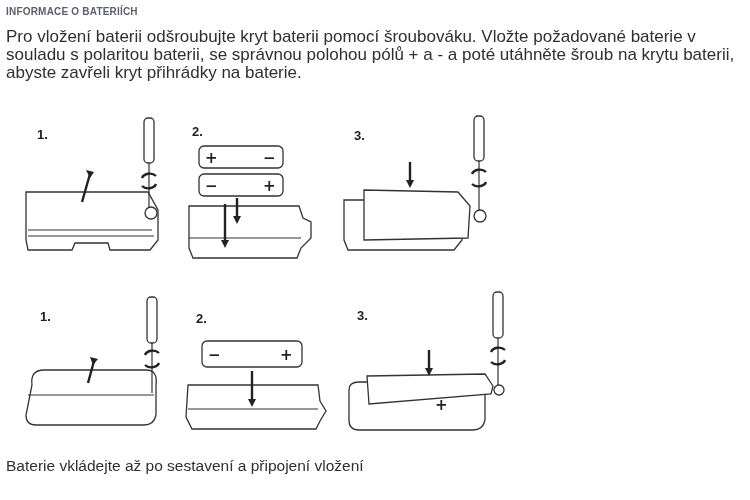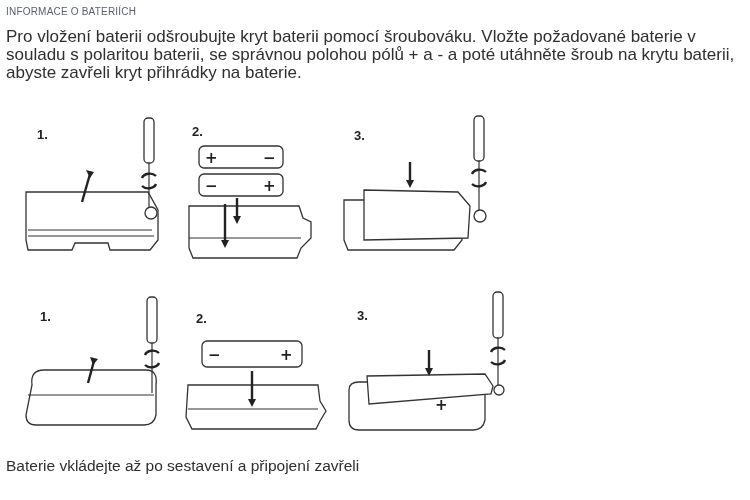--- a/index.html
+++ b/index.html
@@ -1,17 +1,17 @@
 <!DOCTYPE html>
 <html><head>
 <meta charset="utf-8">
 <style>
   html, body { margin: 0; padding: 0; background: #ffffff; }
   body { width: 750px; height: 500px; position: relative; overflow: hidden; font-family: "Liberation Sans", sans-serif; color: #2b2b2b; }
-  .heading { position: absolute; left: 6px; top: 6px; font-size: 10px; font-weight: normal; color: #5a6070; letter-spacing: 0.2px; }
+  .heading { position: absolute; left: 6px; top: 6px; font-size: 10px; font-weight: bold; color: #5a6070; letter-spacing: 0.2px; }
   .intro { position: absolute; left: 6px; top: 28px; width: 740px; font-size: 17px; line-height: 18px; color: #2f2f2f; }
   .footer { position: absolute; left: 6px; top: 457px; font-size: 15.5px; color: #2f2f2f; }
   .fig { position: absolute; }
   .step-num { position: absolute; font-size: 13px; font-weight: bold; color: #222; }
   svg { position: absolute; left: 0; top: 0; overflow: visible; }
   .ln { fill: #fff; stroke: #333; stroke-width: 1.3; }
   .ln2 { fill: none; stroke: #333; stroke-width: 1.2; }
   .thick { fill: none; stroke: #222; stroke-width: 2.4; }
   .pol { font-family: "DejaVu Sans", sans-serif; font-weight: bold; font-size: 15px; fill: #222; }
 </style>
@@ -100,13 +100,13 @@
     <text class="pol" x="90" y="120">+</text>
     <rect class="ln" x="148" y="2" width="10" height="46" rx="4"></rect>
     <path class="ln2" d="M153 48 L153 96"></path>
     <path class="thick" d="M146 62 A8 6 0 0 1 160 60 M160 70 A8 6 0 0 1 146 72"></path>
     <circle class="ln" cx="154" cy="100" r="5"></circle>
     <path class="thick" d="M84 60 L84 80"></path>
     <path d="M80 78 L88 78 L84 86 Z" fill="#222"></path>
   </svg>
 </div>
 
-<div class="footer">Baterie vkládejte až po sestavení a připojení zavřeli</div>
+<div class="footer">Baterie vkládejte až po sestavení a připojení vložení</div>
 
 </body></html>

